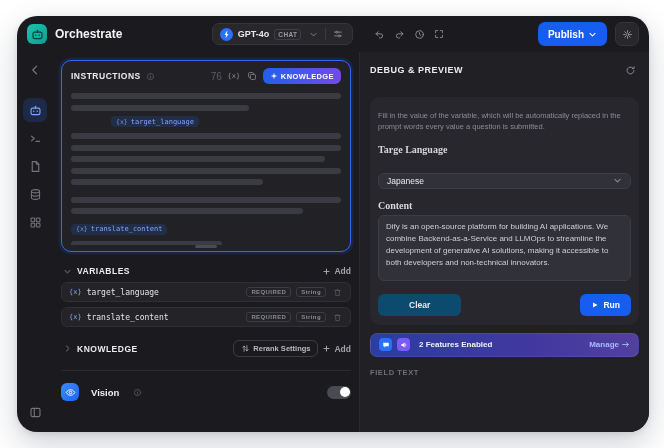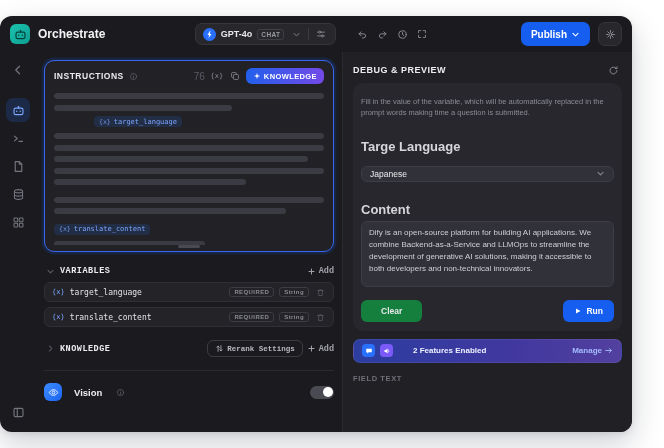--- a/index.html
+++ b/index.html
@@ -6,22 +6,22 @@
   html,body { margin:0; padding:0; }
   body {
     width:664px; height:448px; position:relative;
     background:#ffffff;
     font-family:"Liberation Sans", sans-serif;
     overflow:hidden;
   }
   svg { display:block; }
 
   .window {
-    position:absolute; left:0; top:16px; width:632px; height:416px;
-    background:#1b1b1f; border-radius:12px; overflow:hidden;
+    position:absolute; left:17px; top:16px; width:632px; height:416px;
+    background:#1b1b1f; border-radius:20px; overflow:hidden;
     box-shadow:0 12px 32px rgba(16,24,40,.20), 0 2px 6px rgba(16,24,40,.10);
     display:flex; flex-direction:column;
   }
 
   
   .topbar { height:36px; flex:none; display:flex; align-items:center; gap:8px; padding:0 10px; }
   .logo { width:20px; height:20px; border-radius:6px; flex:none;
           background:linear-gradient(135deg,#1cc3ae,#0d9e92);
           display:flex; align-items:center; justify-content:center; color:#07423c; cursor:pointer; }
   .app-title { font-size:12px; font-weight:700; color:#f4f4f5; }
@@ -72,21 +72,21 @@
   .ed-body { flex:1; padding-top:9px; overflow:hidden; }
   .sk { height:6px; border-radius:3px; background:#3b3b43; margin-bottom:5.5px; }
   .chip-row { display:flex; margin:1px 0 6px; }
   .chip { display:inline-flex; align-items:center; gap:3px; background:rgba(41,112,255,.15);
           border-radius:4px; padding:1.5px 5px; font-family:"DejaVu Sans Mono", monospace;
           font-size:7px; color:#7da7ff; cursor:pointer; }
   .chip .cx { font-size:6.5px; opacity:.85; }
   .drag-handle { position:absolute; bottom:3px; left:50%; transform:translateX(-50%);
                  width:22px; height:3px; border-radius:2px; background:#4a4a52; cursor:row-resize; }
 
-  .sec-head { display:flex; align-items:center; gap:4px; margin-top:13px;font-family:Liberation Mono, monospace; }
+  .sec-head { display:flex; align-items:center; gap:4px; margin-top:13px; }
   .sec-title { font-size:8.5px; font-weight:700; letter-spacing:.5px; color:#ececf0; }
   .add-btn { display:flex; align-items:center; gap:3px; color:#a2a2ab; font-size:8.5px; font-weight:600;
              cursor:pointer; }
   .var-row { height:20px; margin-top:5px; background:#232328; border:1px solid #2f2f35; border-radius:6px;
              display:flex; align-items:center; gap:5px; padding:0 7px; cursor:pointer; }
   .var-x { font-family:"DejaVu Sans Mono", monospace; font-size:7px; color:#7da7ff; }
   .var-name { font-family:"DejaVu Sans Mono", monospace; font-size:8px; color:#e4e4e8; }
   .pill-tag { font-size:6px; font-weight:700; letter-spacing:.4px; color:#8a8a93; border:1px solid #3c3c43;
               border-radius:3px; padding:1px 4px; }
   .rerank-btn { display:flex; align-items:center; gap:3px; border:1px solid #3c3c43; border-radius:6px;
@@ -96,47 +96,47 @@
   .vision-ic { width:18px; height:18px; border-radius:6px; background:linear-gradient(135deg,#3c8cff,#1c64f2);
                display:flex; align-items:center; justify-content:center; color:#fff; flex:none; }
   .vision-label { font-size:9.5px; font-weight:700; color:#ececf0; }
   .toggle { width:24px; height:13px; border-radius:7px; background:#4a4a53; position:relative; cursor:pointer; }
   .toggle .knob { position:absolute; top:1.5px; right:1.5px; width:10px; height:10px; border-radius:50%;
                   background:#fff; }
 
   
   .right-panel { flex:1; min-width:0; background:#202025; border-left:1px solid #2a2a30;
                  display:flex; flex-direction:column; padding:8px 10px; }
-  .dbg-head { display:flex; align-items:center; margin:1px 0 4px; }
+  .dbg-head { display:flex; align-items:center; margin:1px 0 18px; }
   .dbg-title { font-size:9px; font-weight:700; letter-spacing:.5px; color:#ececf0; }
   .input-card { background:#27272d; border-radius:10px; padding:8px 8px 9px; flex:none; }
   .if-head { display:flex; align-items:center; gap:4px; cursor:pointer; }
   .if-title { font-size:8px; font-weight:700; letter-spacing:.5px; color:#ececf0; }
   .if-desc { margin-top:5px; font-size:7.5px; line-height:1.5; color:#8b8b94; }
-  .fld-label { margin-top:20px; font-size:13px; font-weight:600; color:#d6d6dc; }
-  .select { margin-top:12px; height:16px; background:#313139; border:1px solid #3d3d45; border-radius:6px;
+  .fld-label { margin-top:11px; font-size:10px; font-weight:600; color:#d6d6dc;font-family:Liberation Serif, serif; }
+  .select { margin-top:18px; height:16px; background:#313139; border:1px solid #3d3d45; border-radius:6px;
             display:flex; align-items:center; padding:0 8px; font-size:8.5px; color:#ececf0; cursor:pointer; }
   .ta { margin-top:4px; width:100%; height:66px; background:#313139; border:1px solid #3d3d45; border-radius:6px;
         padding:5px 7px; font-size:8px; line-height:1.5; color:#cfcfd6; resize:none; overflow:hidden;
         font-family:"Liberation Sans", sans-serif; }
   .btn-row { display:flex; align-items:center; margin-top:9px; }
-  .clear-btn { background:#15803d; color:#e8e8ec; border:none; border-radius:6px; height:22px; padding:0 20px;
+  .clear-btn { background:#0c4a6e; color:#e8e8ec; border:none; border-radius:6px; height:22px; padding:0 31px;
                font-size:8.5px; font-weight:600; cursor:pointer; font-family:inherit; }
   .run-btn { display:flex; align-items:center; gap:4px; background:#155eef; color:#fff; border:none;
              border-radius:6px; height:22px; padding:0 11px; font-size:8.5px; font-weight:700; cursor:pointer;
              font-family:inherit; }
   .feat-banner { margin-top:8px; height:24px; border-radius:7px; flex:none;
                  background:linear-gradient(92deg,#2c3da0 0%, #41389f 60%, #53409f 100%);
                  border:1px solid rgba(255,255,255,.07);
                  display:flex; align-items:center; gap:5px; padding:0 8px; }
   .feat-ic { width:13px; height:13px; border-radius:4px; display:flex; align-items:center;
              justify-content:center; color:#fff; flex:none; }
   .feat-ic.a { background:#2970ff; }
   .feat-ic.b { background:#7a5af8; }
-  .feat-text { font-size:8px; font-weight:700; color:#eef1ff; margin-left:15px; }
+  .feat-text { font-size:8px; font-weight:700; color:#eef1ff; margin-left:4px; }
   .manage { display:flex; align-items:center; gap:2px; font-size:8px; font-weight:700; color:#a4bcff;
             cursor:pointer; }
   .out-title { margin-top:11px; font-size:7.5px; font-weight:700; letter-spacing:.6px; color:#6f6f78; }
   .out-text { margin-top:5px; font-size:9px; line-height:1.55; color:#dcdce1;
               font-family:"Liberation Sans", sans-serif; }
 </style>
 </head>
 <body>
 
 <div class="window">
@@ -423,21 +423,21 @@
         <span class="spacer"></span>
         <span class="icon-btn">
           <svg width="11" height="11" viewBox="0 0 16 16" fill="none" stroke="currentColor" stroke-width="1.4" stroke-linecap="round" stroke-linejoin="round">
               <path d="M13 8A5 5 0 1 1 11.5 4.4"></path>
               <path d="M13.2 2.6v2.6h-2.6"></path>
             </svg>
         </span>
       </div>
 
       <div class="input-card">
-        <div class="if-desc">Fill in the value of the variable, which will be automatically replaced in the prompt words making time a question is submitted.</div>
+        <div class="if-desc">Fill in the value of the variable, which will be automatically replaced in the prompt words every value a question is submitted.</div>
 
         <div class="fld-label">Targe Language</div>
         <div class="select">
           <span>Japanese</span>
           <span class="spacer"></span>
           <svg width="9" height="9" viewBox="0 0 16 16" fill="none" stroke="#8b8b94" stroke-width="1.8" stroke-linecap="round" stroke-linejoin="round">
               <path d="M3.5 6 8 10.5 12.5 6"></path>
             </svg>
         </div>
 

